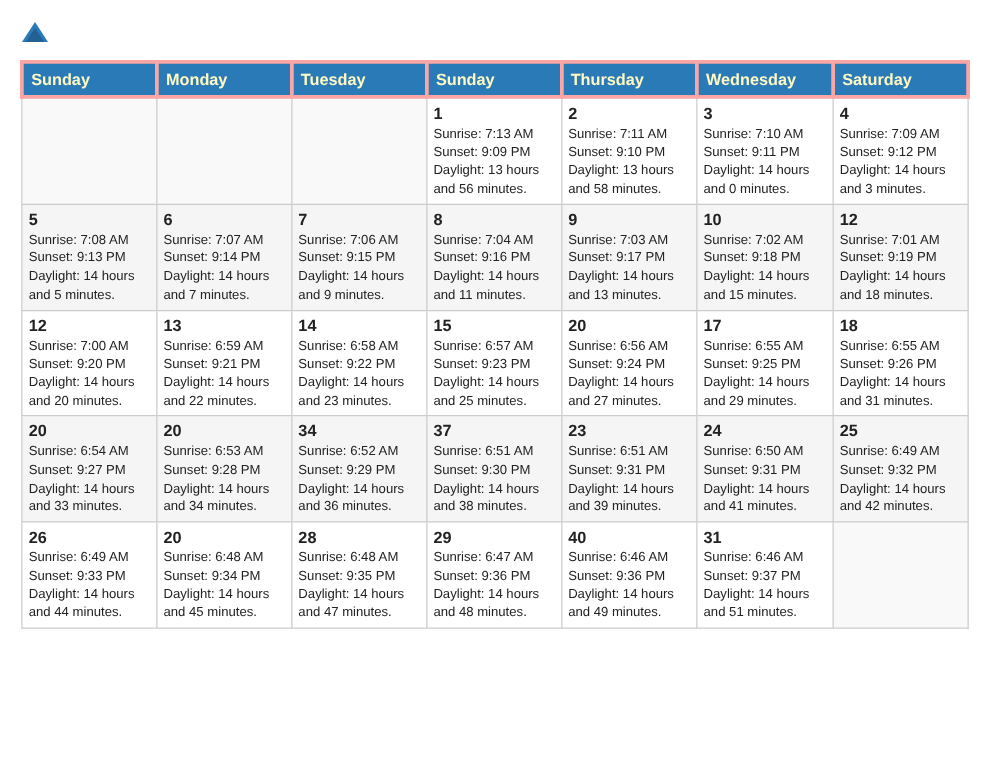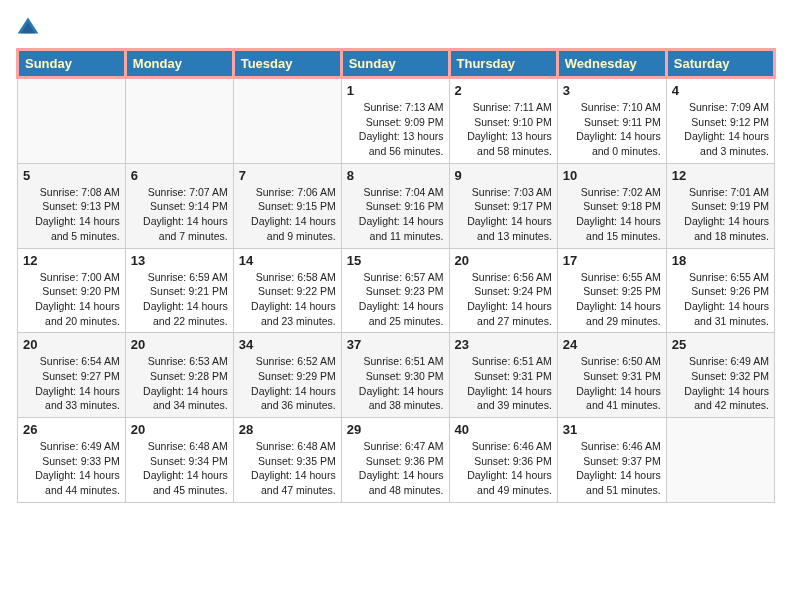--- a/index.html
+++ b/index.html
@@ -75,21 +75,20 @@
     }
     .day-num {
       font-size: 13px;
       font-weight: bold;
       margin-bottom: 2px;
     }
     .day-info {
       font-size: 10.5px;
       line-height: 1.4;
       color: #222;
-      text-align: right;
     }
     .calendar tr:nth-child(even) td {
       background: #f5f5f5;
     }
     .calendar tr:nth-child(even) td.empty {
       background: #eeeeee;
     }
     
     .row-even td { background: #f2f2f2; }
     .row-odd td { background: #ffffff; }

